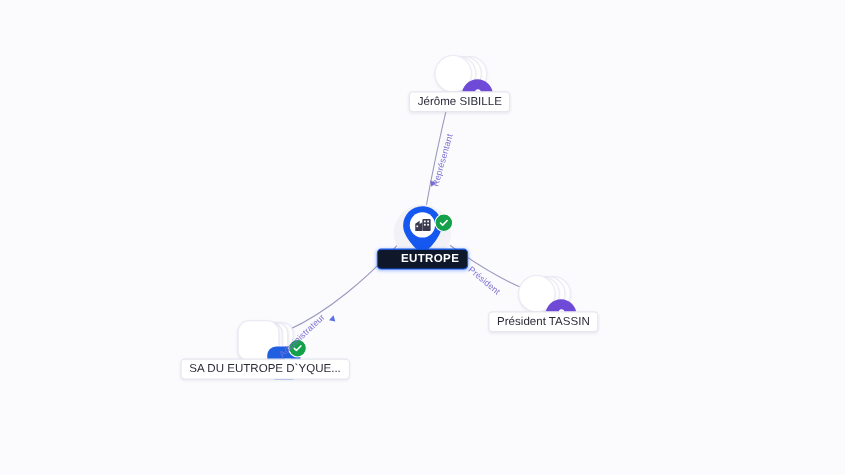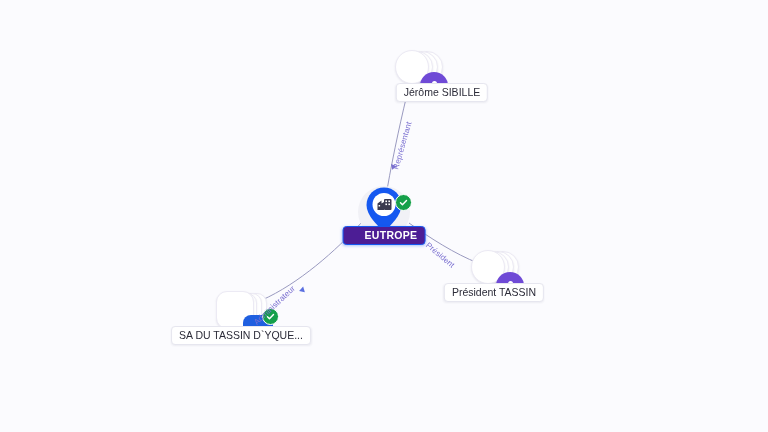--- a/index.html
+++ b/index.html
@@ -127,21 +127,21 @@
     border-radius: 4px;
     padding: 2px 7px 3px 7px;
     font-size: 10.5px;
     line-height: 12px;
     color: #2b2b38;
     white-space: nowrap;
     box-shadow: 0 1px 2px rgba(40, 40, 80, 0.07);
     z-index: 20;
   }
   .node-label.selected {
-    background: #4c1d95;
+    background: #0f172a;
     border-color: #1558f0;
     color: #ffffff;
     font-weight: bold;
     letter-spacing: 0.3px;
     box-shadow: 0 1px 3px rgba(21, 88, 240, 0.35);
     padding-left: 21px;
   }
 
   
   .edge-label {
@@ -189,21 +189,21 @@
         <div class="stack-layer" style="left:6px; top:4px; width:30px; height:30px; border-radius:50%;"></div>
         <div class="stack-layer" style="left:0px; top:3px; width:32px; height:32px; border-radius:50%;"></div>
       </div>
       <div class="person-circle" style="position:absolute; left:2px; top:5px;">
         <svg width="17" height="17" viewBox="0 0 24 24">
           <circle cx="12" cy="8" r="3.6" fill="#ffffff"></circle>
           <path d="M5.2 19.2c0-3.9 3.1-6.3 6.8-6.3s6.8 2.4 6.8 6.3z" fill="#ffffff"></path>
         </svg>
       </div>
     </div>
-    <div class="node-label" style="left:0px; top:16px;margin-left:24px;">Jérôme SIBILLE</div>
+    <div class="node-label" style="left:0px; top:16px;">Jérôme SIBILLE</div>
   </div>
 
   <div class="node" style="left:384px; top:212px;">
     <div class="node-visual" style="left:0px; top:0px;">
       <div class="pin-halo"></div>
       <div class="pin-shape" style="position:absolute; left:50%; top:50%; margin-left:-19px; margin-top:-26px;">
         <svg width="38" height="47" viewBox="0 0 38 47">
           <path d="M19 1.5 C9.3 1.5 1.5 9.3 1.5 19 C1.5 29 12 39.5 19 45.5 C26 39.5 36.5 29 36.5 19 C36.5 9.3 28.7 1.5 19 1.5 Z" fill="#1558f0"></path>
           <circle cx="19" cy="18.5" r="11.5" fill="#ffffff"></circle>
           <g>
@@ -262,16 +262,16 @@
           <rect x="16.8" y="11.6" width="1.8" height="1.8" fill="#1f5fe0"></rect>
           <rect x="5.4" y="13.2" width="1.8" height="1.8" fill="#1f5fe0"></rect>
         </svg>
       </div>
       <div class="check-badge" style="left:21px; top:-2px;">
         <svg width="9" height="9" viewBox="0 0 12 12">
           <path d="M2 6.3 L4.6 8.9 L10 3.3" fill="none" stroke="#ffffff" stroke-width="1.9" stroke-linecap="round" stroke-linejoin="round"></path>
         </svg>
       </div>
     </div>
-    <div class="node-label" style="left:0px; top:16px;">SA DU TASSIN D`YQUE...</div>
+    <div class="node-label" style="left:0px; top:16px;">SA DU EUTROPE D`YQUE...</div>
   </div>
 
 </div>
 
 </body></html>

